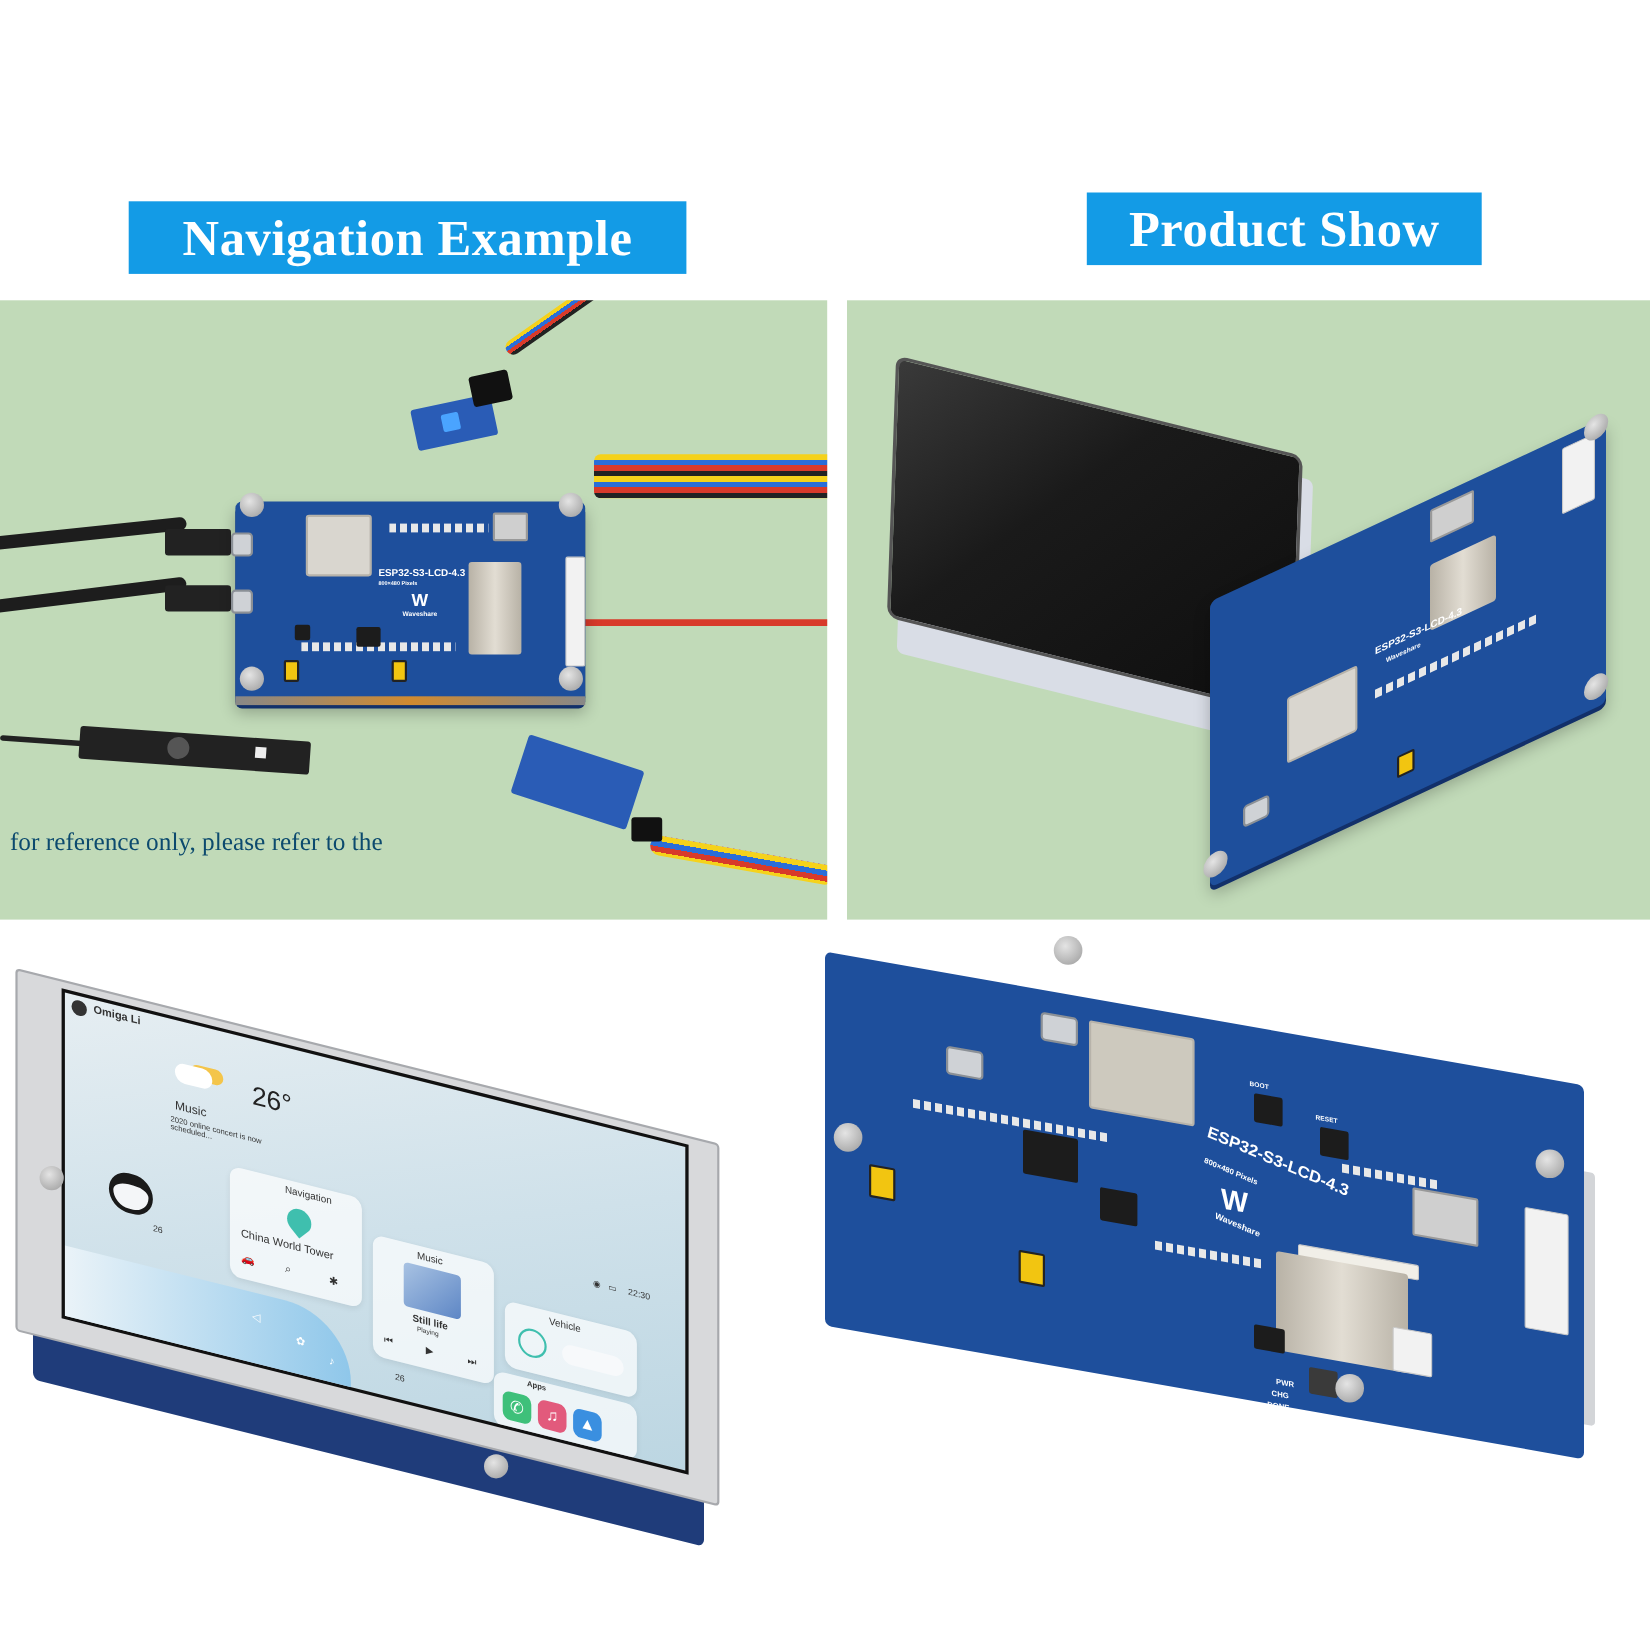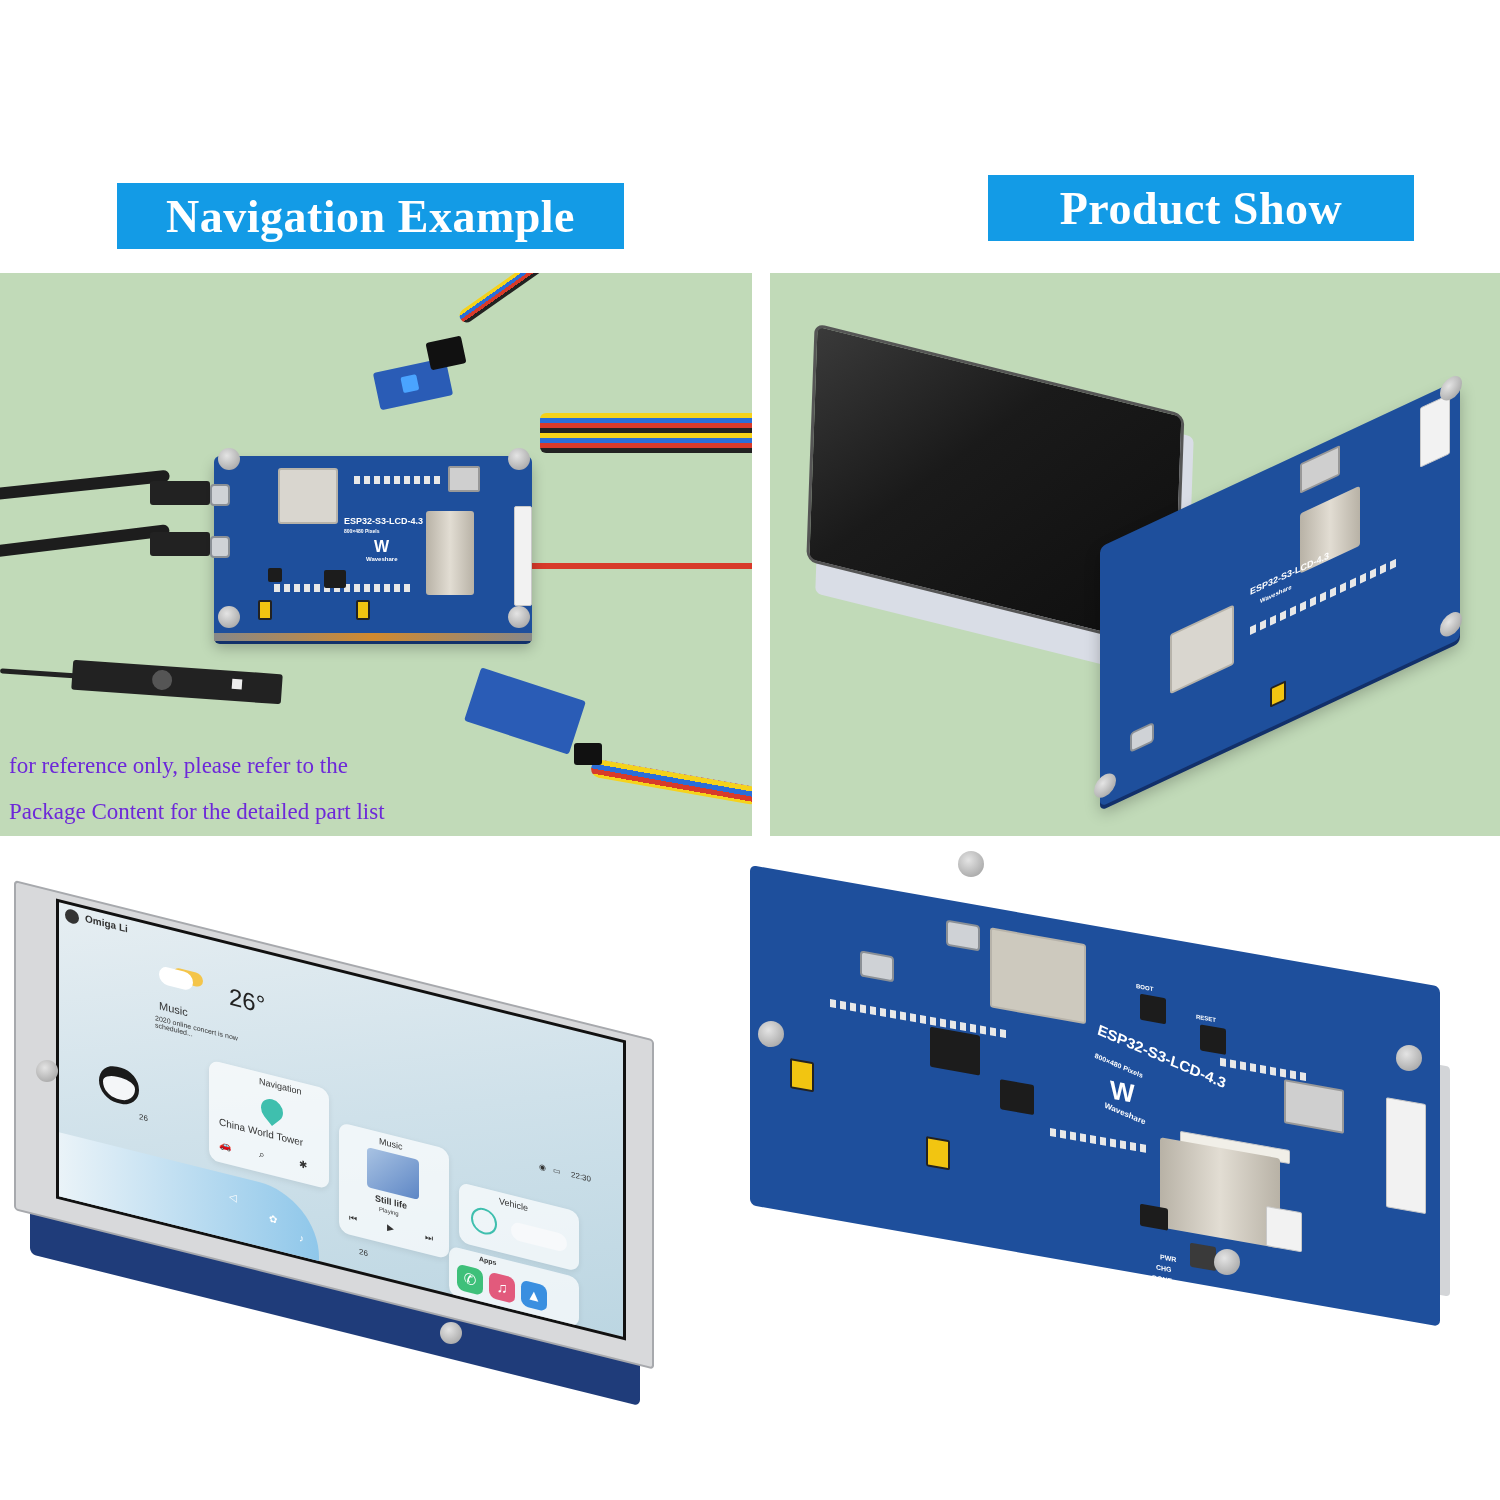--- a/index.html
+++ b/index.html
@@ -6,21 +6,21 @@
   html, body { width: 1500px; height: 1500px; background: #ffffff; overflow: hidden; }
   body { position: relative; font-family: "Liberation Serif", serif; }
 
   .banner {
     position: absolute; background: #139be6; color: #ffffff;
     font-family: "Liberation Serif", serif; font-weight: bold;
     display: flex; align-items: center; justify-content: center;
     letter-spacing: 0.5px;
   }
   .banner-left { left: 117px; top: 183px; width: 507px; height: 66px; font-size: 46px; }
-  .banner-right { left: 988px; top: 175px; width: 426px; height: 66px; font-size: 46px; }
+  .banner-right { left: 988px; top: 175px; width: 359px; height: 66px; font-size: 46px; }
 
   .panel { position: absolute; background: #c1dab8; overflow: hidden; }
   .panel-left { left: 0; top: 273px; width: 752px; height: 563px; }
   .panel-right { left: 770px; top: 273px; width: 730px; height: 563px; }
 
   
   .board { position: absolute; background: #1e4f9c; border-radius: 6px; box-shadow: 0 4px 0 #12306a, 0 8px 14px rgba(0,0,0,0.25); }
   .chip { position: absolute; background: #d9d6cf; border: 2px solid #b7b3aa; border-radius: 3px; }
   .ic { position: absolute; background: #1c1c1c; border-radius: 2px; }
   .usb { position: absolute; background: #cfd2d6; border: 2px solid #8b9096; border-radius: 4px; }
@@ -29,21 +29,21 @@
   .standoff { position: absolute; width: 22px; height: 22px; border-radius: 50%; background: radial-gradient(circle at 40% 35%, #e4e4e4, #9a9a9a); }
   .yellow-jack { position: absolute; background: #f2c511; border: 2px solid #222; border-radius: 2px; }
   .silk { position: absolute; color: #ffffff; font-family: "Liberation Sans", sans-serif; font-weight: bold; white-space: nowrap; }
   .smd-row { position: absolute; height: 8px; background: repeating-linear-gradient(90deg, #e8e8e8 0 6px, transparent 6px 10px); }
   .sd-slot { position: absolute; background: #cfcfcf; border: 2px solid #999; border-radius: 2px; }
 
   .cable { position: absolute; border-radius: 10px; }
   .module { position: absolute; border-radius: 3px; }
 
   .caption {
-    position: absolute; left: 9px; color: #6d28d9;
+    position: absolute; left: 9px; color: #0c4a6e;
     font-family: "Liberation Serif", serif; font-size: 23px; white-space: nowrap;
   }
 
   
   .lcd-frame { position: absolute; background: #d8d9db; border: 2px solid #a7a9ad; border-radius: 4px; }
   .lcd-screen { position: absolute; background: linear-gradient(160deg, #e6eef2 0%, #cfe1ea 50%, #bcd6e2 100%); border: 3px solid #111; overflow: hidden; }
   .ui-card { position: absolute; background: rgba(255,255,255,0.7); border-radius: 10px; box-shadow: 0 2px 6px rgba(0,0,0,0.08); }
   .ui-text { position: absolute; font-family: "Liberation Sans", sans-serif; color: #333; white-space: nowrap; }
   .app-icon { position: absolute; width: 26px; height: 26px; border-radius: 7px; color: #fff; font-size: 15px; display: flex; align-items: center; justify-content: center; }
 </style>
@@ -100,21 +100,20 @@
 
   <div class="module" style="left:72px; top:394px; width:210px; height:30px; background:#222; transform:rotate(4deg);">
     <div style="position:absolute; left:80px; top:4px; width:20px; height:20px; background:#555; border-radius:50%;"></div>
     <div style="position:absolute; left:160px; top:8px; width:10px; height:10px; background:#eee;"></div>
   </div>
 
   <div class="module" style="left:470px; top:410px; width:110px; height:56px; background:#2a5cb6; transform:rotate(18deg);"></div>
   <div class="module" style="left:574px; top:470px; width:28px; height:22px; background:#111;"></div>
 
   <div class="caption" style="top:480px;">for reference only, please refer to the</div>
-  <div class="caption" style="top:526px;">Package Content for the detailed part list</div>
 </div>
 
 <div class="panel panel-right">
 
   <div style="position:absolute; left:40px; top:96px; width:380px; height:260px; transform:skewY(12deg) rotate(2deg);">
     <div style="position:absolute; left:10px; top:20px; width:370px; height:250px; background:#d9dde6; border-radius:6px;"></div>
     <div style="position:absolute; left:0; top:0; width:370px; height:240px; background:linear-gradient(135deg,#3a3a3a,#1a1a1a 40%,#0e0e0e); border-radius:10px; border:3px solid #555;"></div>
   </div>
 
   <div class="board" style="left:330px; top:190px; width:360px; height:260px; transform:skewY(-25deg) rotate(0deg);">

